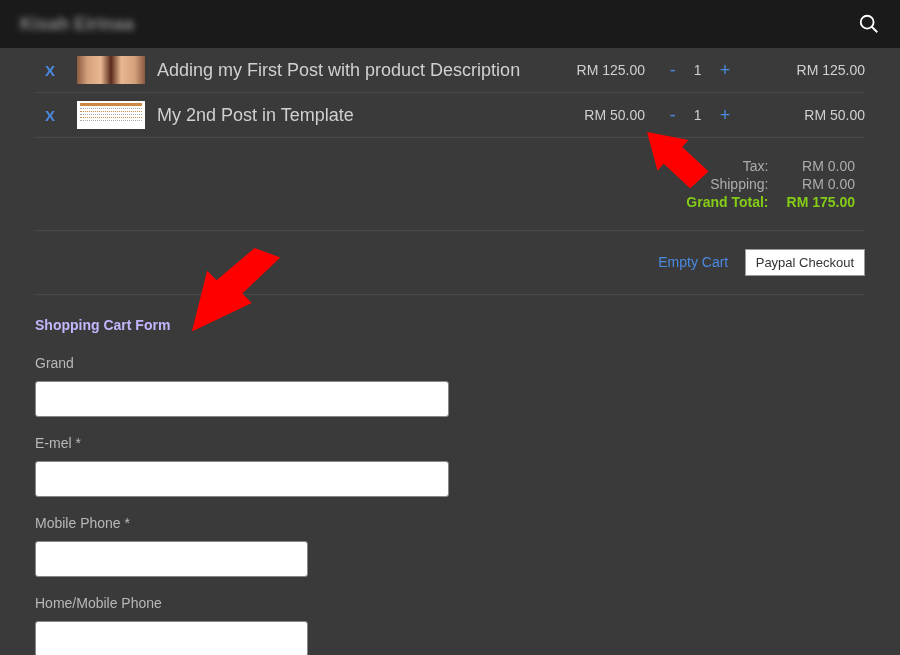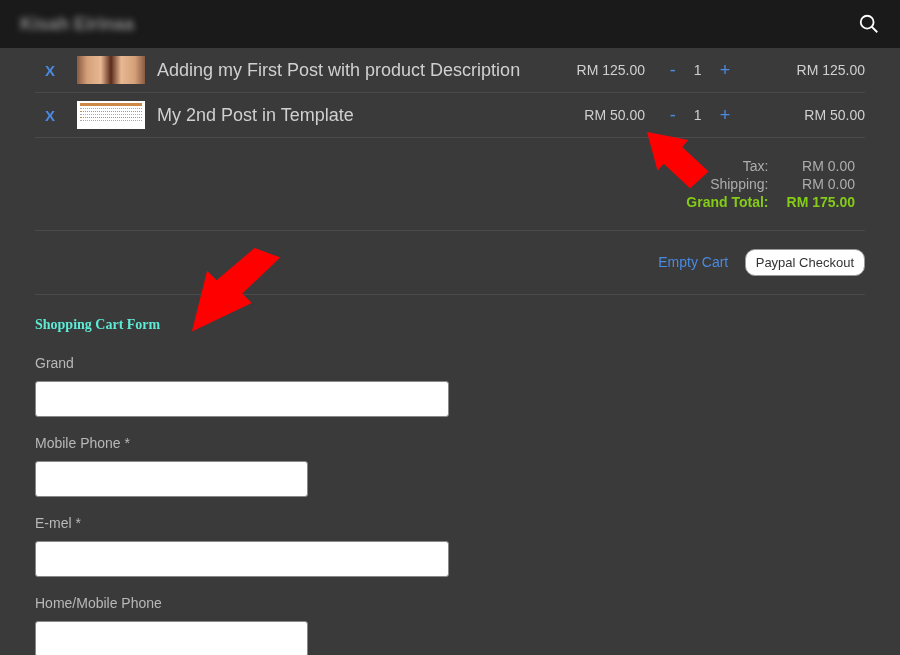--- a/index.html
+++ b/index.html
@@ -130,28 +130,27 @@
     cursor: pointer;
     margin-right: 12px;
   }
   .paypal-btn {
     background: #fff;
     color: #333;
     border: 1px solid #999;
     padding: 5px 10px;
     font-size: 13px;
     cursor: pointer;
-    border-radius: 10px;
+    border-radius: 0;
   }
   .form-title {
-    color: #5eead4;
+    color: #c4b5fd;
     font-size: 14px;
     font-weight: bold;
     margin: 22px 0 22px 0;
-    font-family: Liberation Serif, serif;
   }
   .form-field {
     margin-bottom: 18px;
   }
   .field-label {
     color: #b8b8b8;
     font-size: 14px;
     display: block;
     margin-bottom: 10px;
   }
@@ -256,29 +255,29 @@
         </svg>
     </div>
     <div class="form-title">Shopping Cart Form</div>
 
     <div class="form-field">
       <label class="field-label">Grand</label>
       <input class="field-input" type="text" style="">
     </div>
 
     <div class="form-field">
+      <label class="field-label">E-mel *</label>
+      <input class="field-input" type="text" style="">
+    </div>
+
+    <div class="form-field">
       <label class="field-label">Mobile Phone *</label>
       <input class="field-input short" type="text" style="">
     </div>
 
     <div class="form-field">
-      <label class="field-label">E-mel *</label>
-      <input class="field-input" type="text" style="">
-    </div>
-
-    <div class="form-field">
       <label class="field-label">Home/Mobile Phone</label>
       <input class="field-input short" type="text" style="">
     </div>
 
   </div>
 
 </div>
 
 </body></html>

